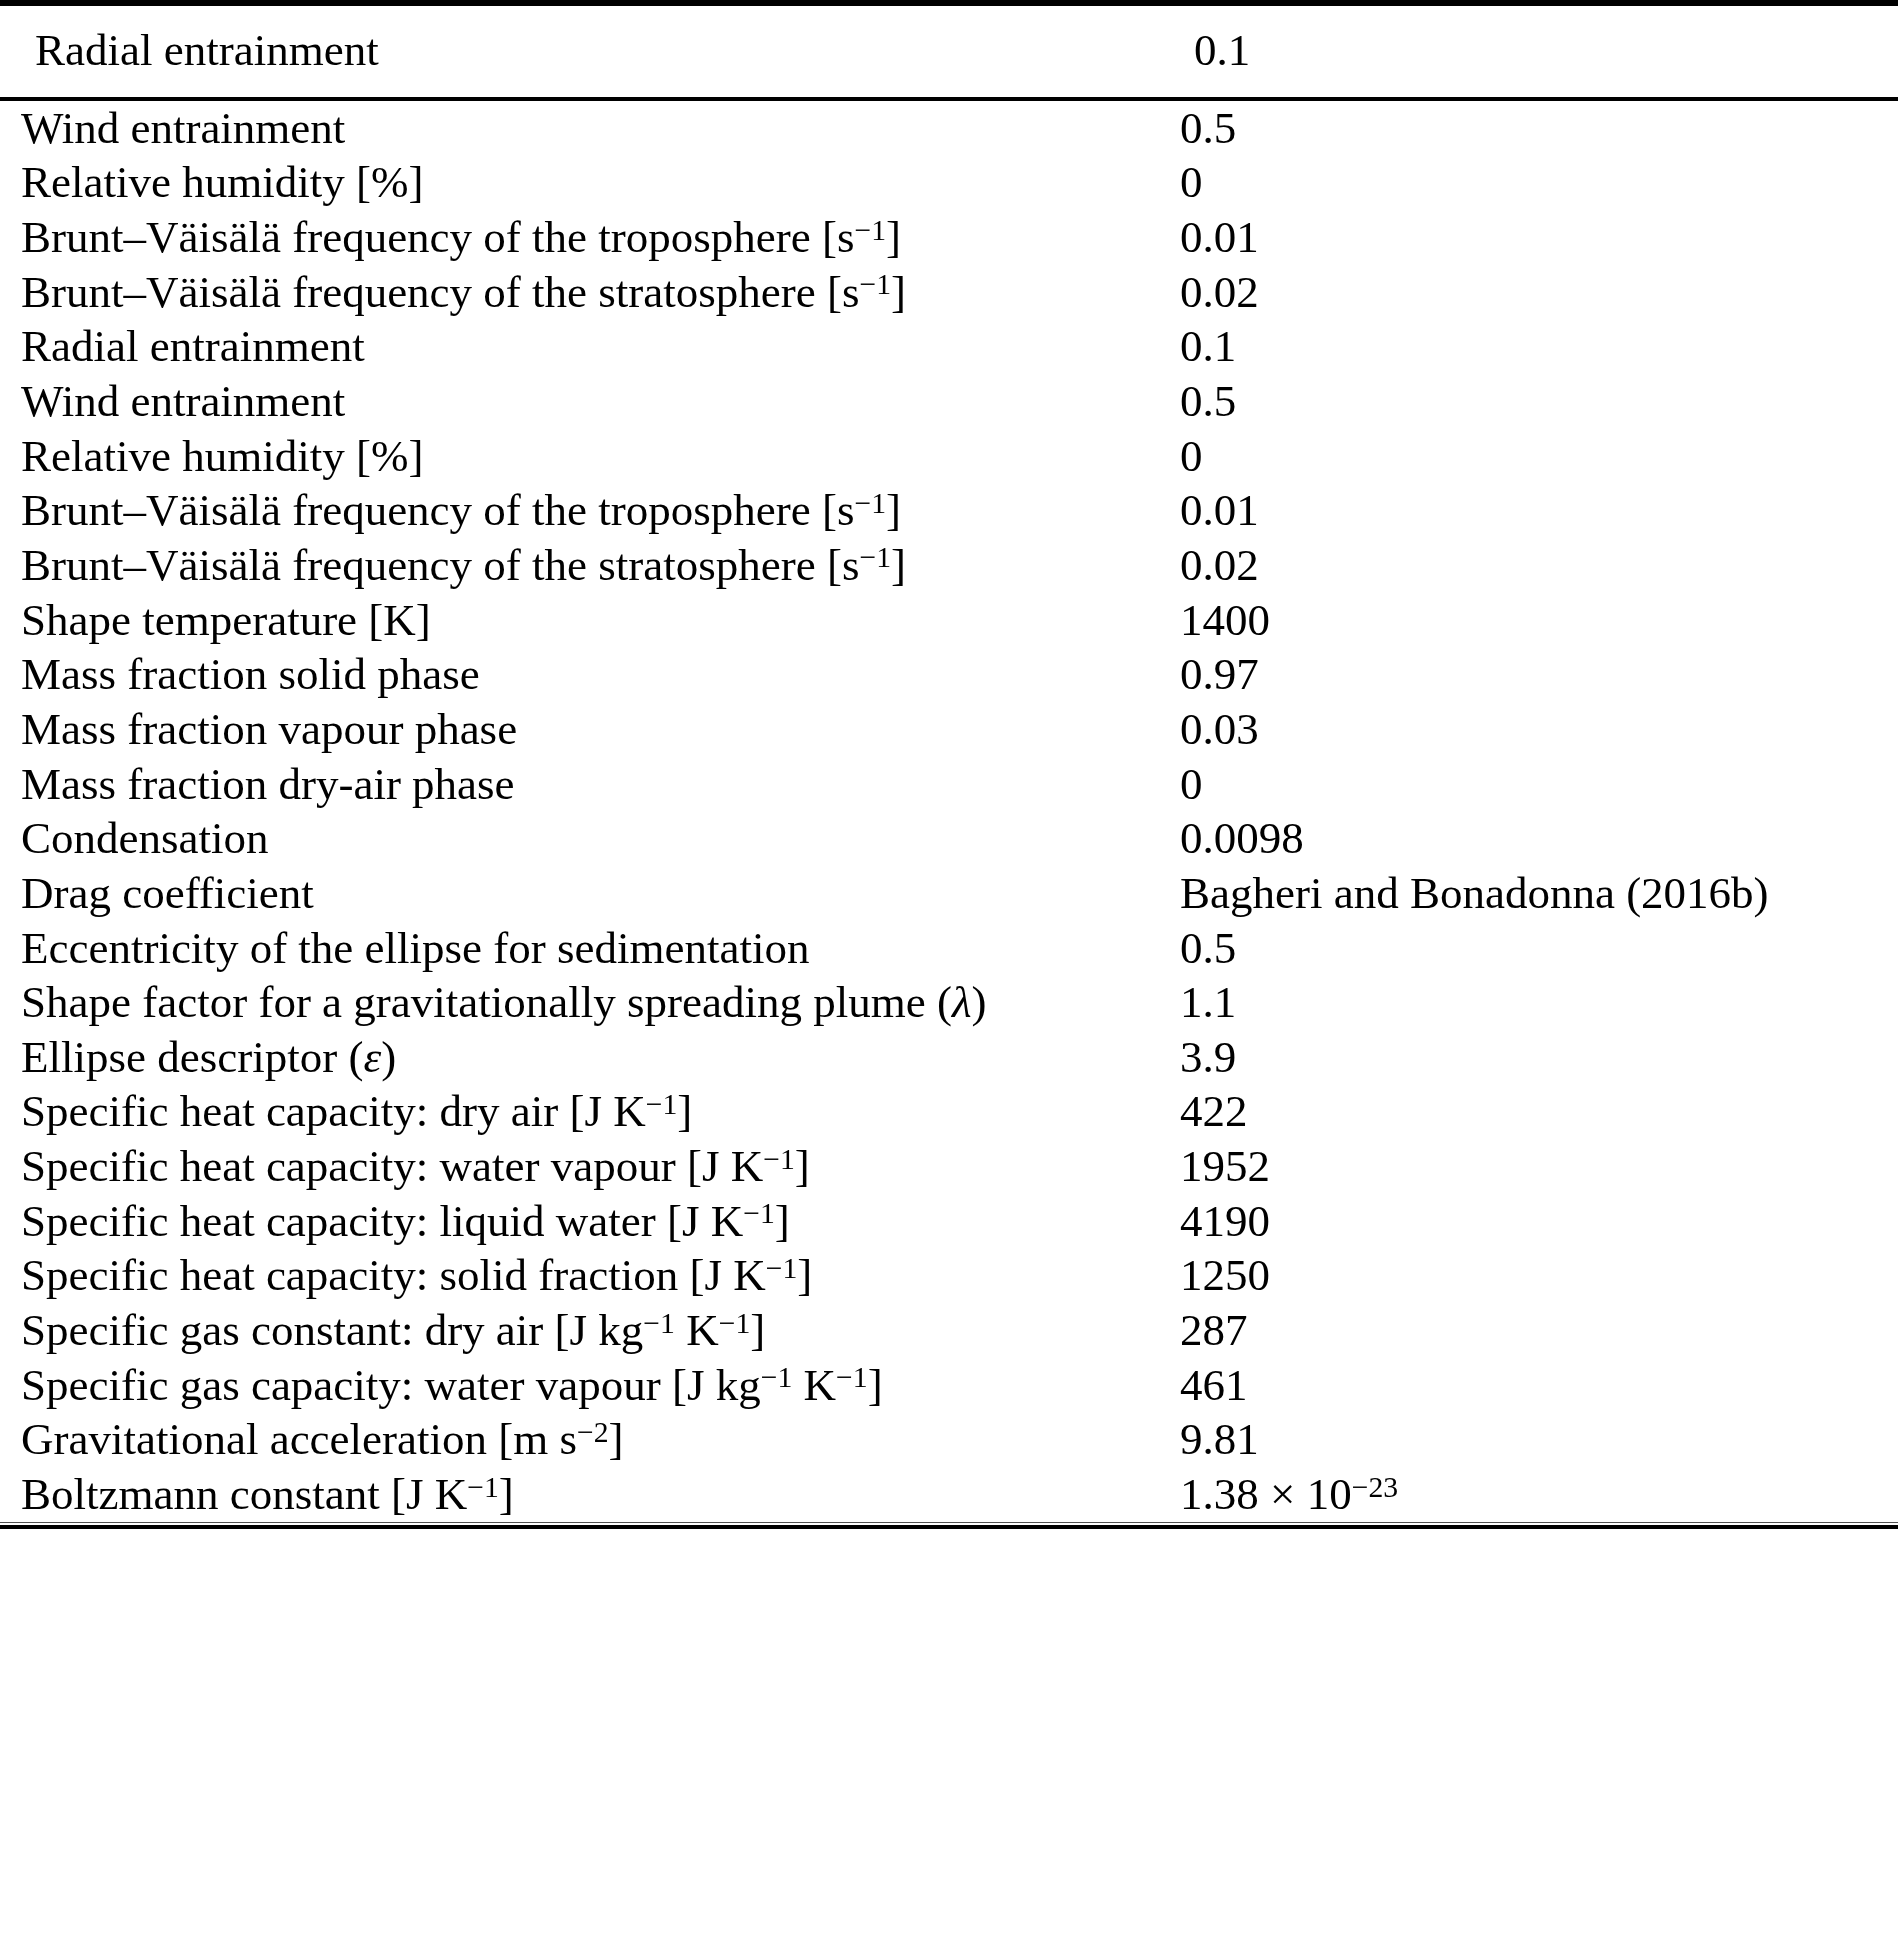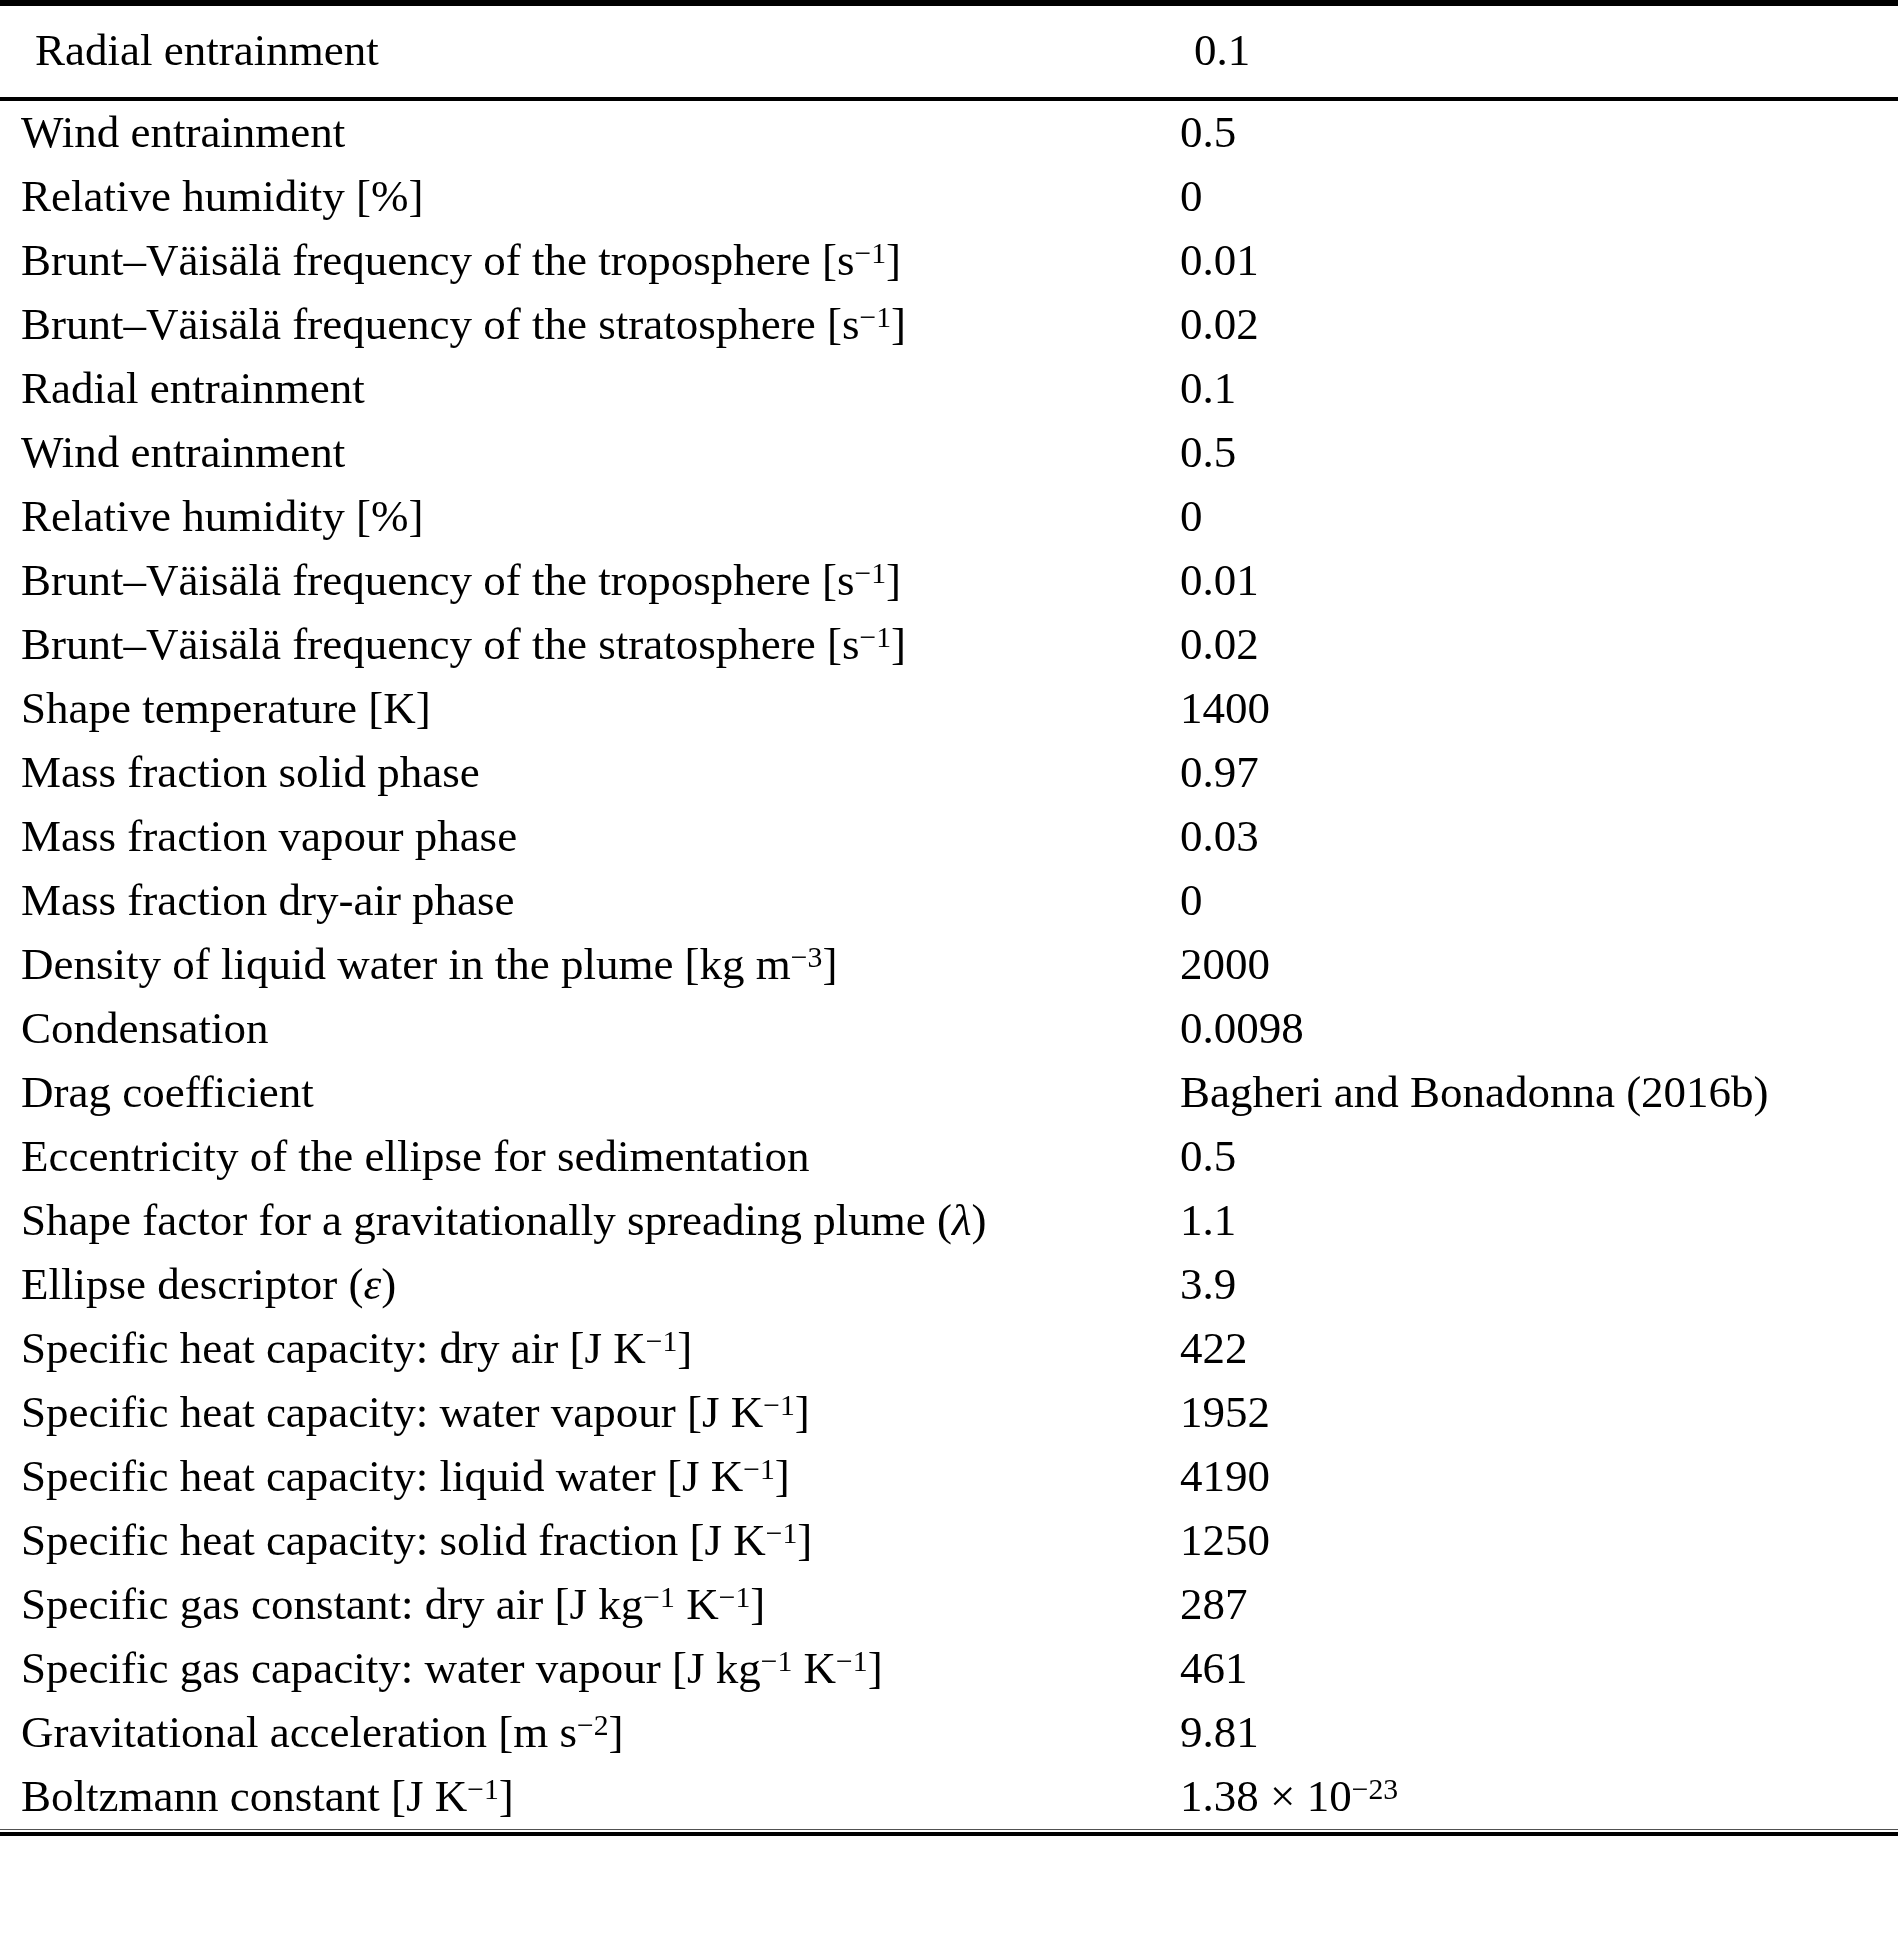--- a/index.html
+++ b/index.html
@@ -1,17 +1,17 @@
 <!DOCTYPE html>
 <html style="font-size:14.7px"><head>
 <meta charset="utf-8">
 <style>
   html,body{margin:0;padding:0;background:#ffffff;}
   .page{
-    width:1898px;height:1836px;
+    width:1898px;height:1529px;
     background:#ffffff;color:#000000;
     font-family:"Liberation Serif","DejaVu Serif",serif;
     font-size:45px;
     display:flex;flex-direction:column;
     box-sizing:border-box;
     overflow:hidden;
   }
   .toprule{flex:none;height:5.5px;background:#000;}
   .midrule{flex:none;height:4.6px;background:#000;}
   .bottomrule{flex:none;height:1.8px;border-top:1.8px solid #515151;border-bottom:4.6px solid #000;}
@@ -92,24 +92,20 @@
       </div>
       <div class="row">
         <div class="cell label"><span>Mass fraction vapour phase</span></div>
         <div class="cell value"><span>0.03</span></div>
       </div>
       <div class="row">
         <div class="cell label"><span>Mass fraction dry-air phase</span></div>
         <div class="cell value"><span>0</span></div>
       </div>
       <div class="row">
-        <div class="cell label"><span>Density of liquid water in the plume [kg m</span><sup class="sp">−3</sup><span>]</span></div>
-        <div class="cell value"><span>2000</span></div>
-      </div>
-      <div class="row">
         <div class="cell label"><span>Condensation</span></div>
         <div class="cell value"><span>0.0098</span></div>
       </div>
       <div class="row">
         <div class="cell label"><span>Drag coefficient</span></div>
         <div class="cell value"><span>Bagheri and Bonadonna (2016b)</span></div>
       </div>
       <div class="row">
         <div class="cell label"><span>Eccentricity of the ellipse for sedimentation</span></div>
         <div class="cell value"><span>0.5</span></div>

